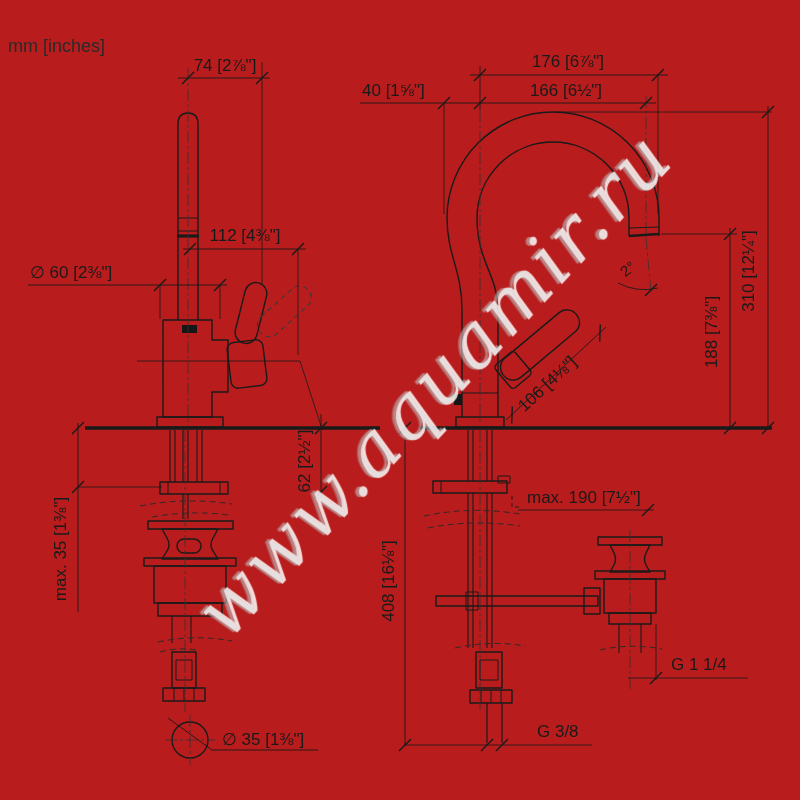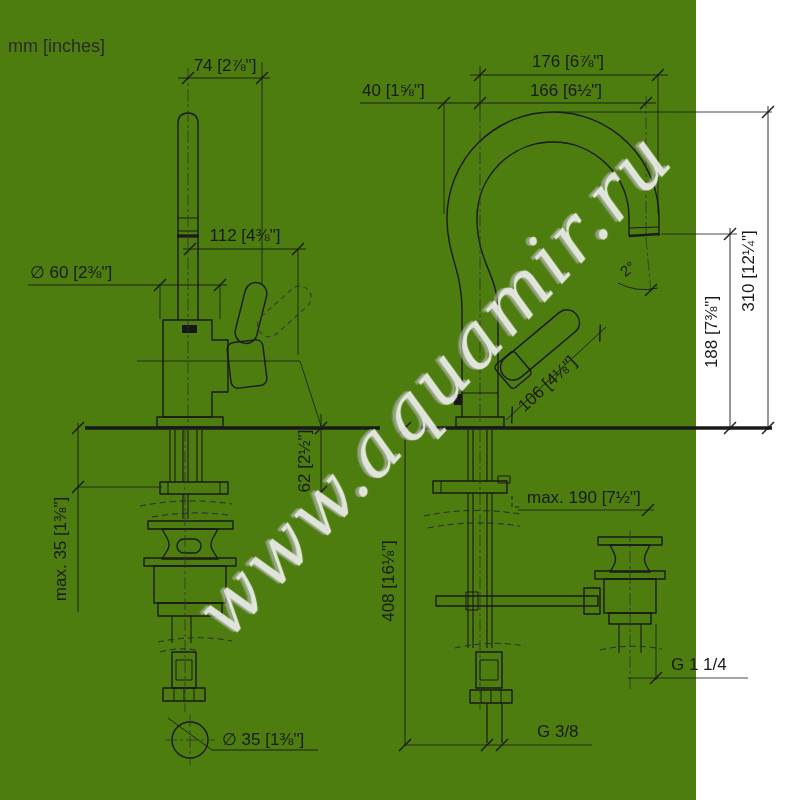--- a/index.html
+++ b/index.html
@@ -1,16 +1,16 @@
 <!DOCTYPE html>
 <html><head>
 <meta charset="utf-8">
 <style>
   html,body{margin:0;padding:0;background:#fff;width:800px;height:800px;overflow:hidden;}
-  #stage{position:relative;width:696px;height:800px;background:#4d7c0f;
+  #stage{position:relative;width:800px;height:800px;background:#b91c1c;
          font-family:"Liberation Sans", sans-serif;}
   svg{position:absolute;left:0;top:0;}
   svg text{fill:#1a1a1a;font-family:"Liberation Sans", sans-serif;font-size:17px;}
   .units{font-size:18px;fill:#2a2a2a;}
   .small{font-size:15px;}
   #watermark{
     position:absolute;left:175px;top:595px;
     transform:rotate(-47deg);transform-origin:0 0;
     font-family:"DejaVu Serif", serif;font-style:italic;
     font-size:74px;letter-spacing:3px;white-space:nowrap;

